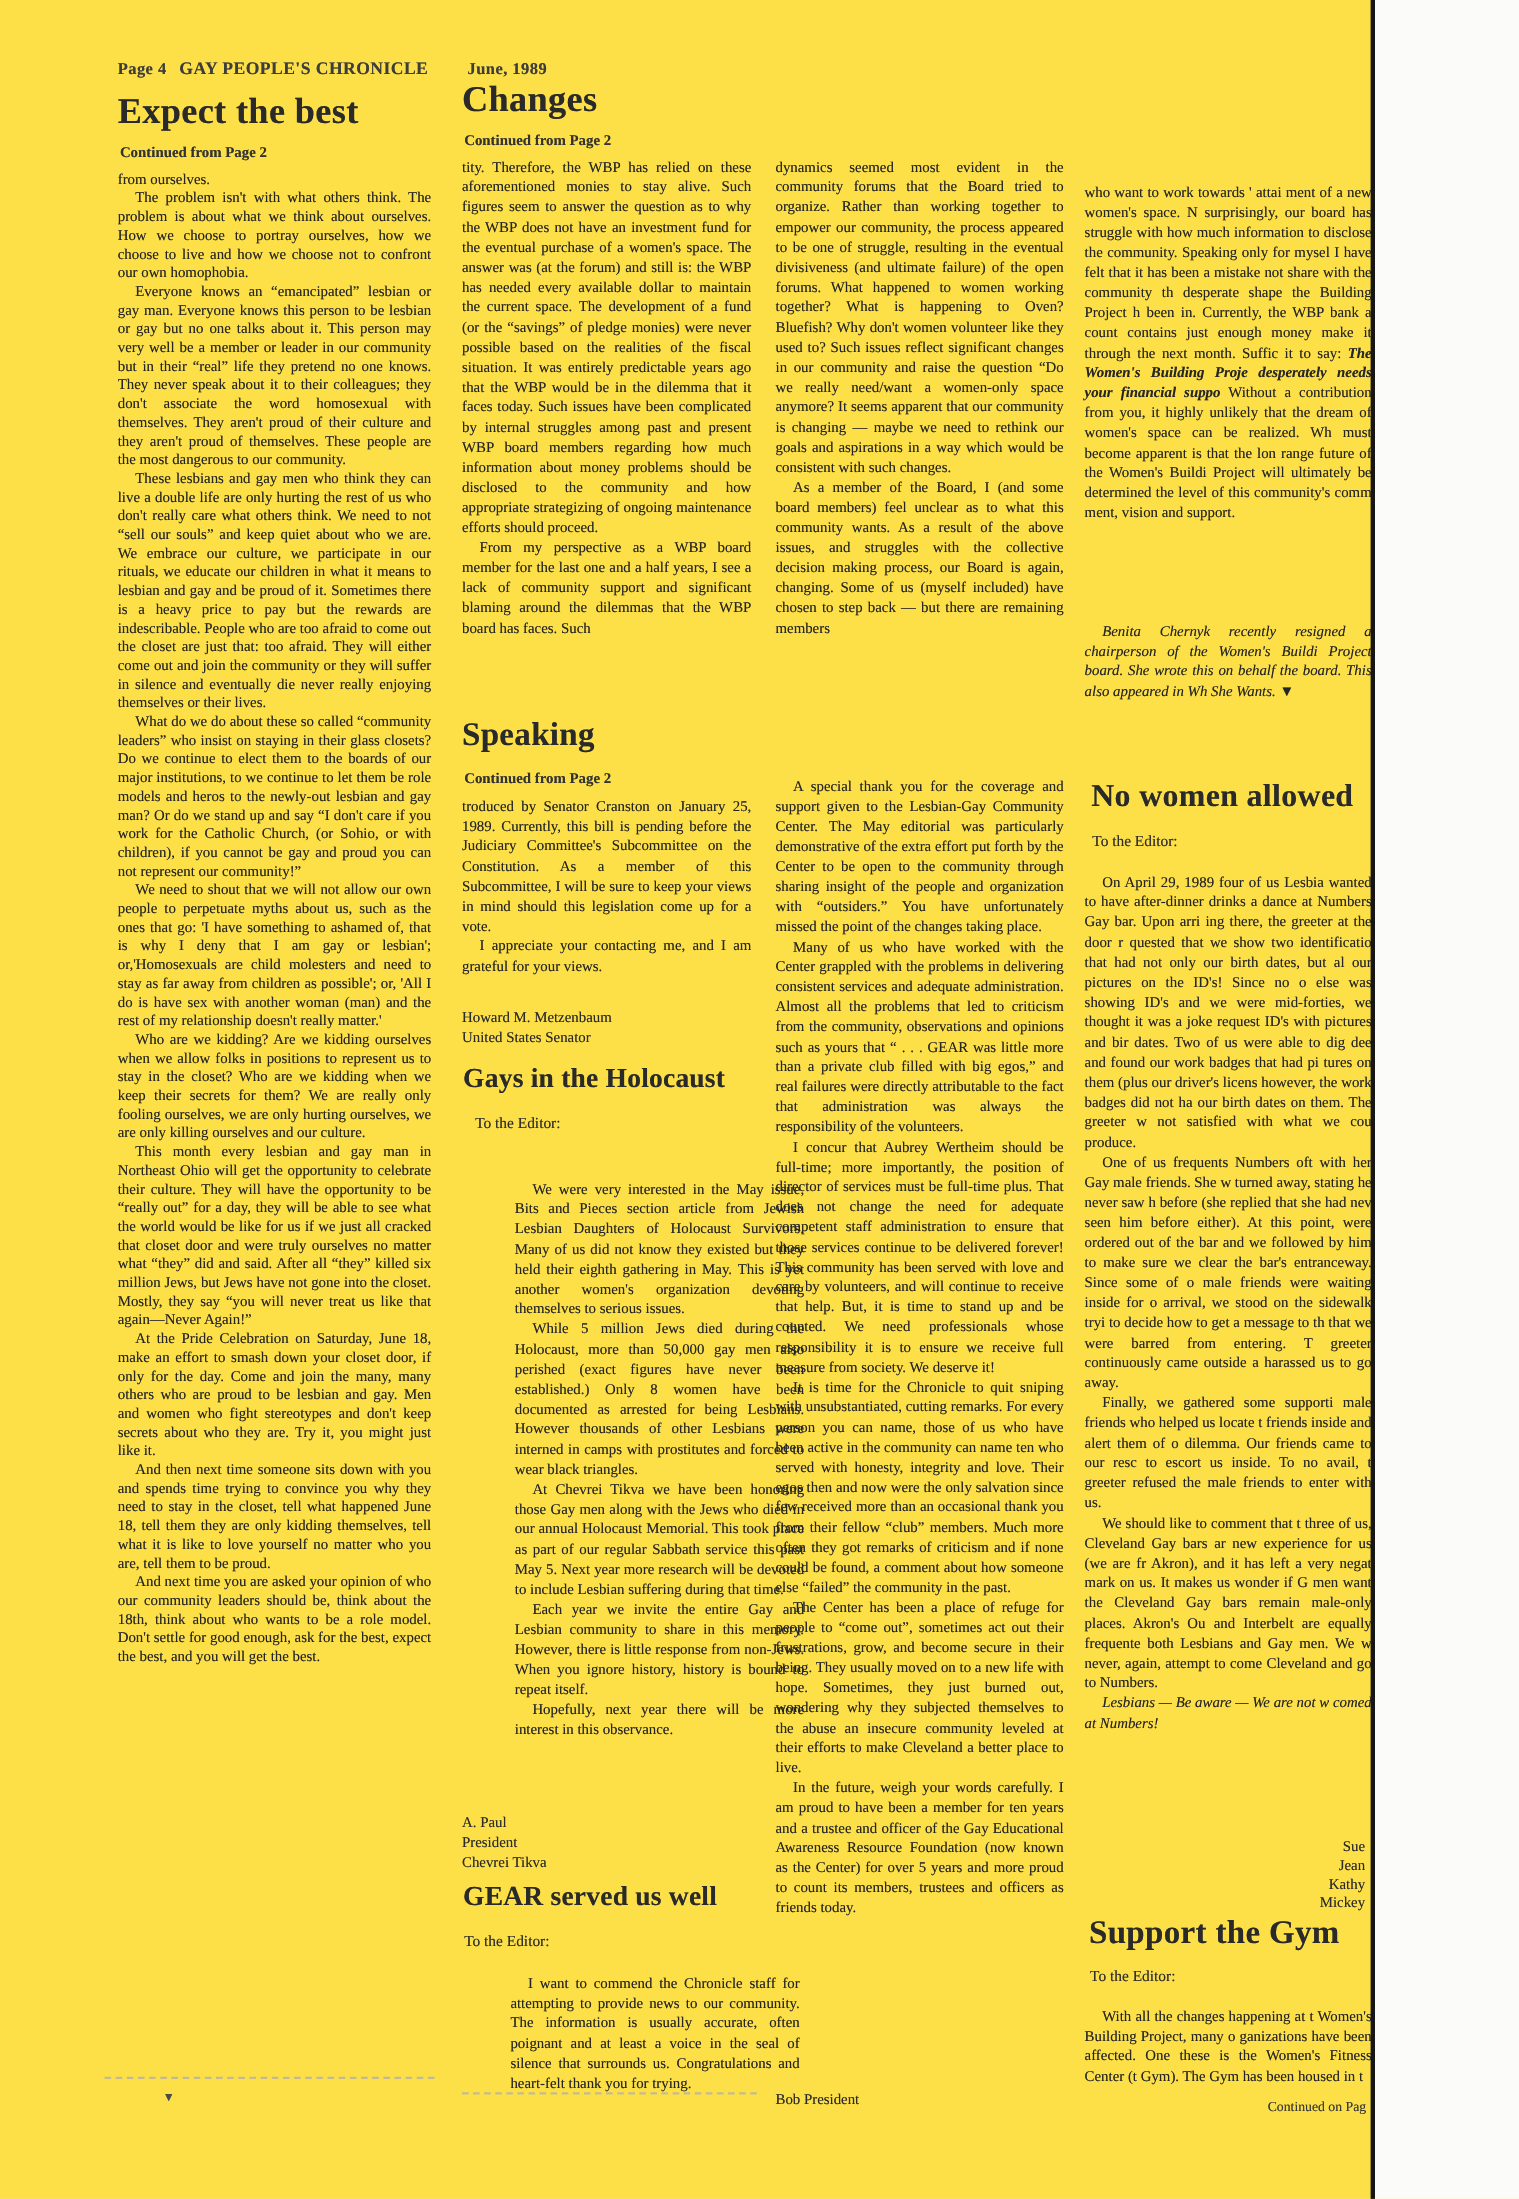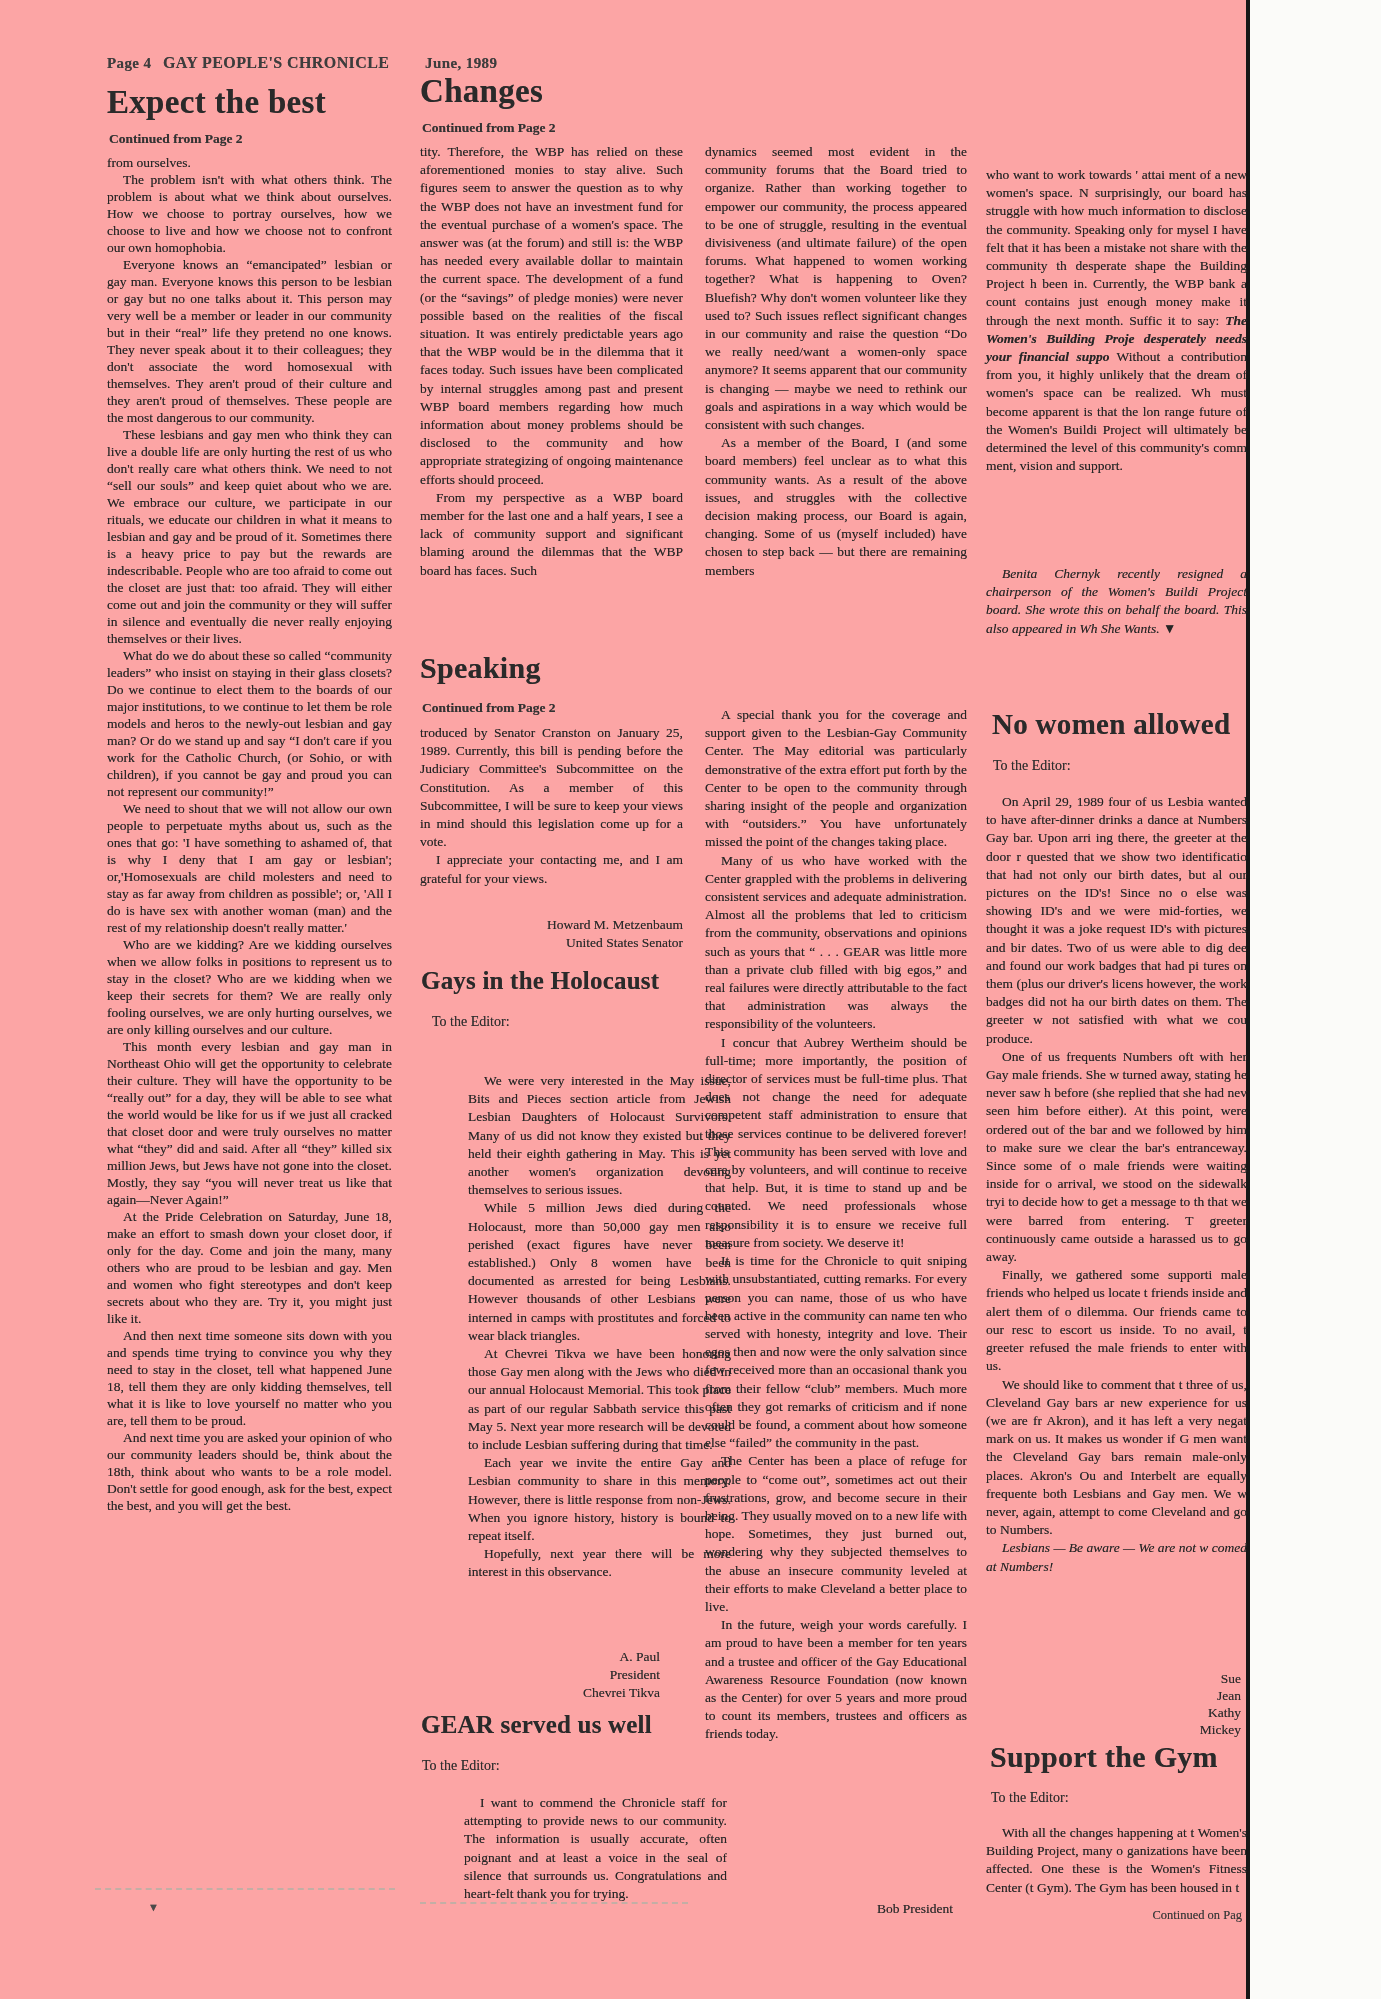--- a/index.html
+++ b/index.html
@@ -1,19 +1,19 @@
 <!DOCTYPE html>
 <html><head>
 <meta charset="utf-8">
 <style>
   html,body{margin:0;padding:0;background:#e8e7e3;}
   .page{
     position:relative;
     width:1381px;height:1999px;
-    background:#fca5a5;
+    background:#fde047;
     font-family:"Liberation Serif", serif;
     color:#262626;
     overflow:hidden;
     text-shadow:0 0 .6px rgba(45,45,45,.55);
   }
   .abs{position:absolute;}
   
   .mast{font-weight:bold;font-size:15px;color:#3d3d3d;letter-spacing:.4px;white-space:nowrap;}
   .mast.paper{font-size:16px;}
   
@@ -27,21 +27,21 @@
     font-size:13.5px;
     text-align:justify;
     text-indent:16px;
     color:#262626;
   }
   .lh17 p{line-height:17px;}
   .lh18 p{line-height:18.2px;}
   .body p.noindent{text-indent:0;}
   .italic{font-style:italic;}
   .bolditalic{font-style:italic;font-weight:bold;}
-  .sig{font-size:13.5px;line-height:18px;text-align:right;color:#2b2b2b;}
+  .sig{font-size:13.5px;line-height:18px;color:#2b2b2b;}
   .names div{font-size:13.5px;line-height:17px;text-align:right;color:#2b2b2b;}
   .footer-cont{font-size:12.5px;color:#3a3a3a;text-align:right;}
   .tri{color:#4a4a4a;font-size:11px;}
   
   .edge-line{position:absolute;left:1246px;top:0;width:4px;height:1999px;background:#161616;}
   .right-strip{position:absolute;left:1250px;top:0;width:131px;height:1999px;background:#fbfbf9;}
   .smudge{position:absolute;border-top:2px dashed #b5b1a6;opacity:.8;}
 </style>
 </head>
 <body>

